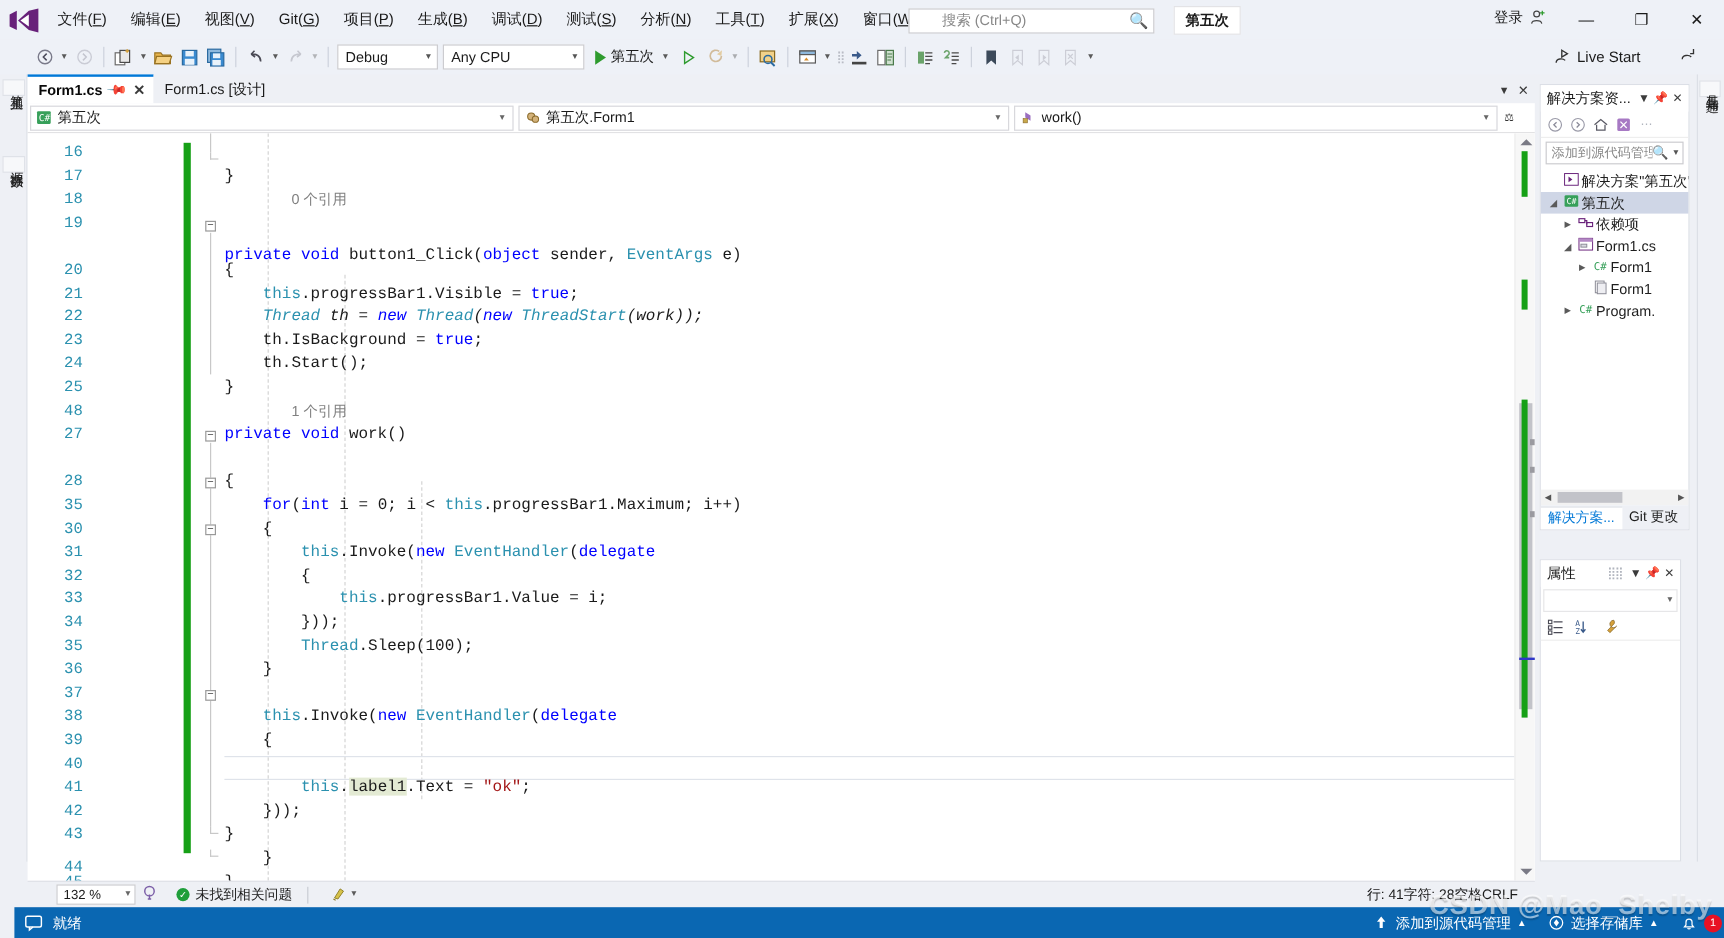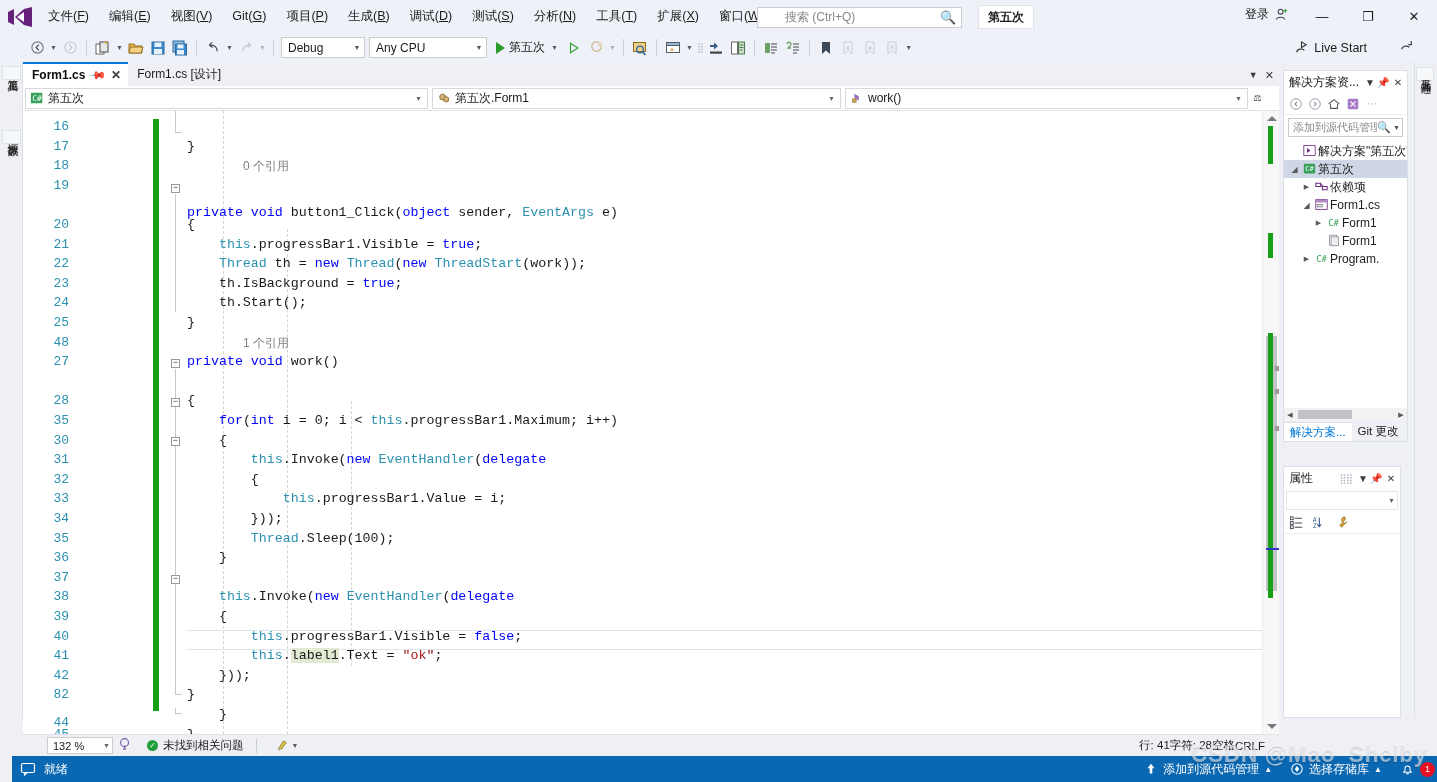--- a/index.html
+++ b/index.html
@@ -591,52 +591,51 @@
           <div class="ln" style="top: 380.4px;">33</div>
           <div class="ln" style="top: 400px;">34</div>
           <div class="ln" style="top: 419.6px;">35</div>
           <div class="ln" style="top: 439.2px;">36</div>
           <div class="ln" style="top: 458.8px;">37</div>
           <div class="ln" style="top: 478.4px;">38</div>
           <div class="ln" style="top: 498px;">39</div>
           <div class="ln" style="top: 517.6px;">40</div>
           <div class="ln" style="top: 537.2px;">41</div>
           <div class="ln" style="top: 556.8px;">42</div>
-          <div class="ln" style="top: 576.4px;">82</div>
+          <div class="ln" style="top: 576.4px;">43</div>
           <div class="ln" style="top: 604px;">44</div>
           <div class="ln" style="top: 615.6px;">45</div>
         </div>
       <div class="code-col" id="code-lines">
           <div class="codeline" style="top: 8px;"></div>
           <div class="codeline" style="top: 27.6px;">}</div>
           <div class="codeline" style="top: 47.2px;"></div>
           <div class="codeline ref" style="top: 47.2px; left: 56px;">0 个引用</div>
           <div class="codeline" style="top: 66.8px; margin-top: 27px;"><span class="k">private</span>&nbsp;<span class="k">void</span>&nbsp;button1_Click(<span class="k">object</span>&nbsp;sender,&nbsp;<span class="kt">EventArgs</span>&nbsp;e)</div>
           <div class="codeline" style="top: 106px;">{</div>
           <div class="codeline" style="top: 125.6px;">&nbsp;&nbsp;&nbsp;&nbsp;<span class="ths">this</span>.progressBar1.Visible&nbsp;=&nbsp;<span class="k">true</span>;</div>
-          <div class="codeline" style="top: 145.2px;">&nbsp;&nbsp;&nbsp;&nbsp;<span class="kt">Thread</span>&nbsp;th&nbsp;=&nbsp;<span class="k">new</span>&nbsp;<span class="kt">Thread</span>(<span class="k">new</span>&nbsp;<span class="kt">ThreadStart</span>(work));</div>
+          <div class="codeline" style="top: 145.2px; font-style: italic;">&nbsp;&nbsp;&nbsp;&nbsp;<span class="kt">Thread</span>&nbsp;th&nbsp;=&nbsp;<span class="k">new</span>&nbsp;<span class="kt">Thread</span>(<span class="k">new</span>&nbsp;<span class="kt">ThreadStart</span>(work));</div>
           <div class="codeline" style="top: 164.8px;">&nbsp;&nbsp;&nbsp;&nbsp;th.IsBackground&nbsp;=&nbsp;<span class="k">true</span>;</div>
           <div class="codeline" style="top: 184.4px;">&nbsp;&nbsp;&nbsp;&nbsp;th.Start();</div>
           <div class="codeline" style="top: 204px;">}</div>
           <div class="codeline" style="top: 223.6px;"></div>
           <div class="codeline ref" style="top: 223.6px; left: 56px;">1 个引用</div>
           <div class="codeline" style="top: 243.2px;"><span class="k">private</span>&nbsp;<span class="k">void</span>&nbsp;work()</div>
           <div class="codeline" style="top: 282.4px;">{</div>
           <div class="codeline" style="top: 302px;">&nbsp;&nbsp;&nbsp;&nbsp;<span class="k">for</span>(<span class="k">int</span>&nbsp;i&nbsp;=&nbsp;0;&nbsp;i&nbsp;&lt;&nbsp;<span class="ths">this</span>.progressBar1.Maximum;&nbsp;i++)</div>
           <div class="codeline" style="top: 321.6px;">&nbsp;&nbsp;&nbsp;&nbsp;{</div>
           <div class="codeline" style="top: 341.2px;">&nbsp;&nbsp;&nbsp;&nbsp;&nbsp;&nbsp;&nbsp;&nbsp;<span class="ths">this</span>.Invoke(<span class="k">new</span>&nbsp;<span class="kt">EventHandler</span>(<span class="k">delegate</span></div>
           <div class="codeline" style="top: 360.8px;">&nbsp;&nbsp;&nbsp;&nbsp;&nbsp;&nbsp;&nbsp;&nbsp;{</div>
           <div class="codeline" style="top: 380.4px;">&nbsp;&nbsp;&nbsp;&nbsp;&nbsp;&nbsp;&nbsp;&nbsp;&nbsp;&nbsp;&nbsp;&nbsp;<span class="ths">this</span>.progressBar1.Value&nbsp;=&nbsp;i;</div>
           <div class="codeline" style="top: 400px;">&nbsp;&nbsp;&nbsp;&nbsp;&nbsp;&nbsp;&nbsp;&nbsp;}));</div>
           <div class="codeline" style="top: 419.6px;">&nbsp;&nbsp;&nbsp;&nbsp;&nbsp;&nbsp;&nbsp;&nbsp;<span class="kt">Thread</span>.Sleep(100);</div>
           <div class="codeline" style="top: 439.2px;">&nbsp;&nbsp;&nbsp;&nbsp;}</div>
           <div class="codeline" style="top: 458.8px;"></div>
           <div class="codeline" style="top: 478.4px;">&nbsp;&nbsp;&nbsp;&nbsp;<span class="ths">this</span>.Invoke(<span class="k">new</span>&nbsp;<span class="kt">EventHandler</span>(<span class="k">delegate</span></div>
           <div class="codeline" style="top: 498px;">&nbsp;&nbsp;&nbsp;&nbsp;{</div>
-          <div class="codeline" style="top: 517.6px;">&nbsp;&nbsp;&nbsp;&nbsp;&nbsp;&nbsp;&nbsp;&nbsp;<span class="ths">this</span>.progressBar1.Visible&nbsp;=&nbsp;<span class="k">false</span>;</div>
           <div class="codeline" style="top: 537.2px;">&nbsp;&nbsp;&nbsp;&nbsp;&nbsp;&nbsp;&nbsp;&nbsp;<span class="ths">this</span>.<span class="hl">label1</span>.Text&nbsp;=&nbsp;<span class="str">"ok"</span>;</div>
           <div class="codeline" style="top: 556.8px;">&nbsp;&nbsp;&nbsp;&nbsp;}));</div>
           <div class="codeline" style="top: 576.4px;">}</div>
           <div class="codeline" style="top: 596px;">&nbsp;&nbsp;&nbsp;&nbsp;}</div>
           <div class="codeline" style="top: 615.6px;">}</div>
         </div>
     </div>
 
     <div class="vscroll">
       <div class="vsArrow" style="top:5px; border-left:5px solid transparent;border-right:5px solid transparent;border-bottom:5px solid #7a7a85;"></div>

